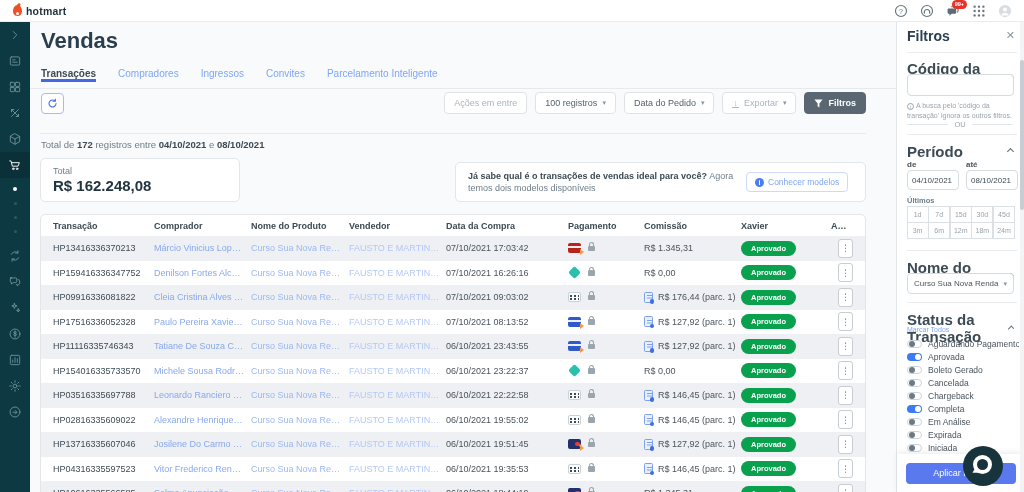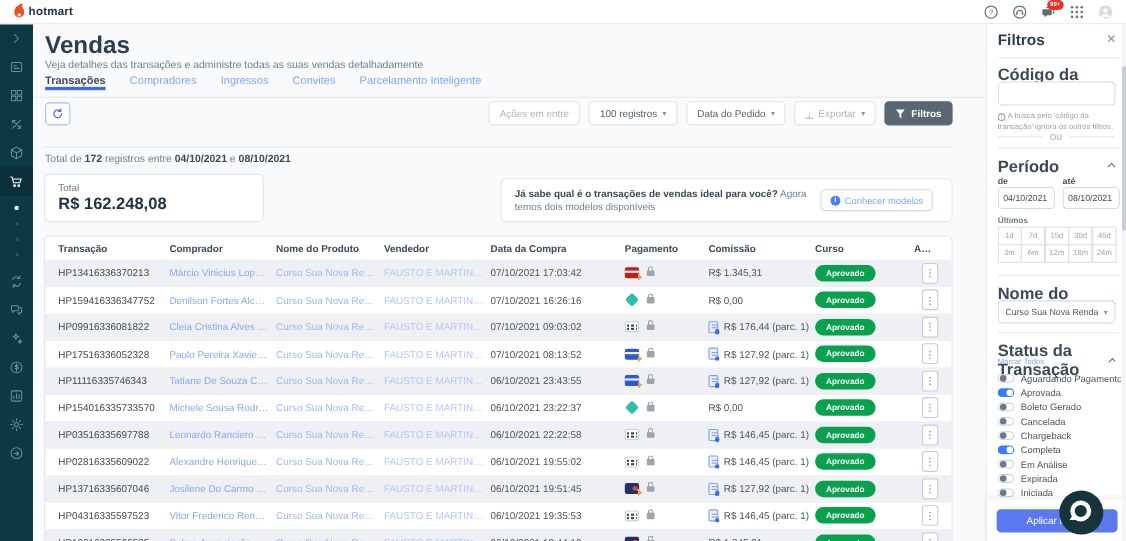--- a/index.html
+++ b/index.html
@@ -304,21 +304,20 @@
       <div class="side-item">
         <svg viewBox="0 0 24 24" fill="none" stroke="currentColor" stroke-width="1.6" stroke-linecap="round" stroke-linejoin="round">
           <circle cx="12" cy="12" r="8.5"></circle>
           <path d="M8.5 12.5h6M12.5 9.5l3 3-3 3"></path>
         </svg>
       </div>
     </nav>
 
   <main class="main">
     <h1 class="page-title">Vendas</h1>
-    <p class="page-subtitle">Veja detalhes das transações e administre todas as suas vendas detalhadamente</p>
     <div class="tabs" id="tabs">
         <span class="tab active">Transações</span>
         <span class="tab">Compradores</span>
         <span class="tab">Ingressos</span>
         <span class="tab">Convites</span>
         <span class="tab">Parcelamento Inteligente</span>
       </div>
     <div class="hr1"></div>
 
     <button class="refresh-btn">
@@ -372,21 +371,21 @@
 
     <div class="table-card">
       <div class="t-head" id="t-head">
           <span class="cell">Transação</span>
           <span class="cell">Comprador</span>
           <span class="cell">Nome do Produto</span>
           <span class="cell">Vendedor</span>
           <span class="cell">Data da Compra</span>
           <span class="cell">Pagamento</span>
           <span class="cell">Comissão</span>
-          <span class="cell">Curso</span>
+          <span class="cell">Xavier</span>
           <span class="cell c-acoes">Ações</span>
         </div>
       <div id="t-body">
           <div class="t-row">
             <span class="cell c-id">HP13416336370213</span>
             <span class="cell c-buyer">Márcio Vinicius Lopes D...</span>
             <span class="cell c-prod">Curso Sua Nova Renda</span>
             <span class="cell c-seller">FAUSTO E MARTINS LT...</span>
             <span class="cell">07/10/2021 17:03:42</span>
             <span class="c-pay">

